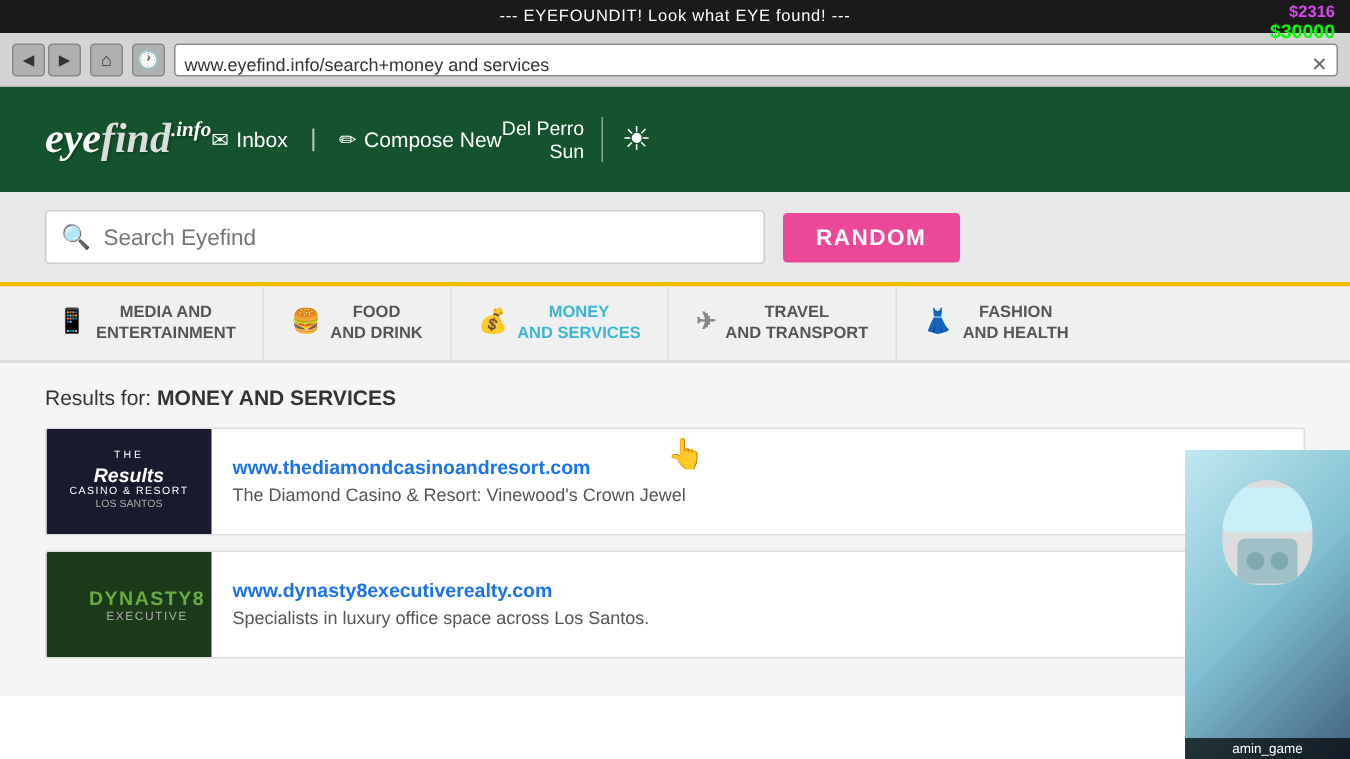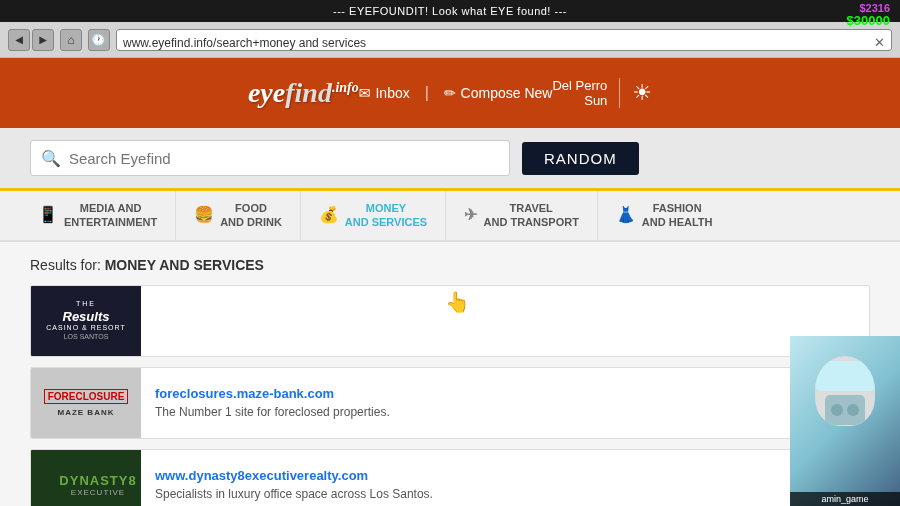--- a/index.html
+++ b/index.html
@@ -102,26 +102,26 @@
       color: #333;
     }
     .address-bar-x {
       color: #666;
       font-size: 13px;
       cursor: pointer;
     }
 
     
     .site-header {
-      background: #c2410c;
+      background: #14532d;
       height: 70px;
       display: flex;
       align-items: center;
       padding: 0 30px;
-      justify-content: center;
+      justify-content: flex-start;
     }
     .logo {
       display: flex;
       align-items: center;
     }
     .logo-text {
       font-size: 28px;
       font-weight: bold;
       font-style: italic;
       color: #fff;
@@ -192,24 +192,24 @@
     }
     .search-input {
       border: none;
       outline: none;
       font-size: 15px;
       color: #aaa;
       background: transparent;
       width: 100%;
     }
     .random-btn {
-      background: #0f172a;
+      background: #ec4899;
       color: #fff;
       font-size: 15px;
-      font-weight: normal;
+      font-weight: bold;
       padding: 8px 22px;
       border: none;
       border-radius: 3px;
       cursor: pointer;
       letter-spacing: 1px;
     }
 
     
     .category-nav {
       background: #f0f0f0;
@@ -334,21 +334,21 @@
     }
     .dynasty-logo .dyn-text { font-size: 12px; font-weight: bold; letter-spacing: 1px; }
     .dynasty-logo .exec { font-size: 9px; letter-spacing: 2px; color: #aaa; }
 
     
     .overlay-character {
       position: absolute;
       bottom: 0;
       right: 0;
       width: 110px;
-      height: 170px;
+      height: 206px;
       overflow: hidden;
       pointer-events: none;
     }
     .char-bg {
       width: 100%;
       height: 100%;
       background: linear-gradient(135deg, #c0e8f0 0%, #80c0d0 50%, #406080 100%);
       position: relative;
       display: flex;
       align-items: flex-end;
@@ -469,36 +469,26 @@
 
   <div class="result-card">
     <div class="result-thumb diamond">
       <div class="diamond-logo">
         <div class="the">THE</div>
         <div class="diamond-name">Results</div>
         <div class="casino">CASINO &amp; RESORT</div>
         <div style="font-size:7px; color:#aaa;">LOS SANTOS</div>
       </div>
     </div>
-  </div>
-
-  <div class="result-card">
-    <div class="result-thumb foreclosure">
-      <div class="foreclosure-logo">
-        <div class="fore">FORECLOSURE</div>
-        <div style="margin-top:4px;">
-          <div class="maze">MAZE BANK</div>
-        </div>
-      </div>
-    </div>
     <div class="result-info">
-      <div class="result-url">foreclosures.maze-bank.com</div>
-      <div class="result-desc">The Number 1 site for foreclosed properties.</div>
-    </div>
-  </div>
+      <div class="result-url">www.thediamondcasinoandresort.com</div>
+      <div class="result-desc">The Diamond Casino &amp; Resort: Vinewood's Crown Jewel</div>
+    </div>
+  </div>
+
 
   <div class="result-card">
     <div class="result-thumb dynasty">
       <div class="dynasty-logo">
         <div class="dyn-text" style="color:#6aaa44; font-size:13px; font-weight:bold;">DYNASTY8</div>
         <div class="exec" style="font-size:8px; color:#aaa; letter-spacing:1px;">EXECUTIVE</div>
       </div>
     </div>
     <div class="result-info">
       <div class="result-url">www.dynasty8executiverealty.com</div>

